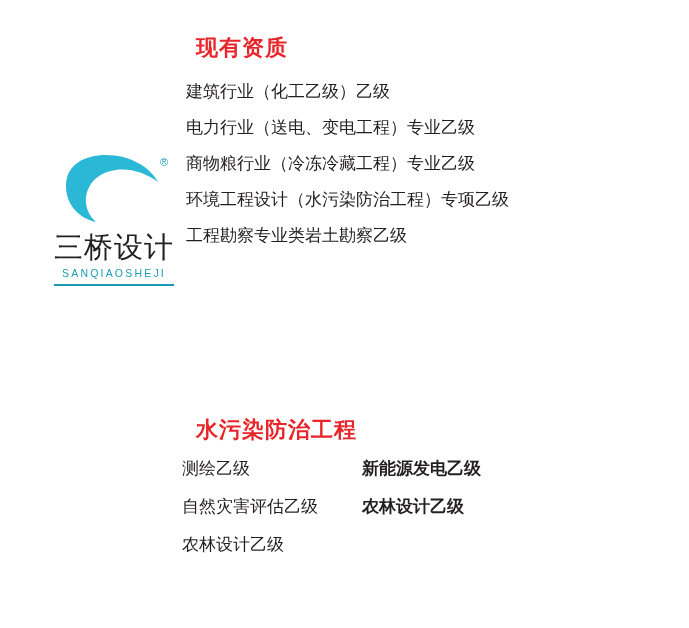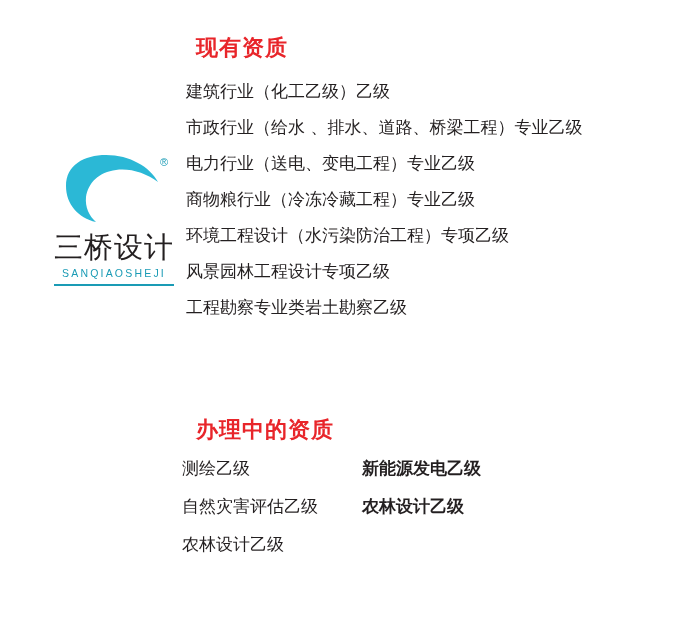--- a/index.html
+++ b/index.html
@@ -136,29 +136,27 @@
     </div>
     <div class="logo-name">三桥设计</div>
     <div class="logo-pinyin">SANQIAOSHEJI</div>
     <div class="logo-rule"></div>
   </div>
 
   <div class="section-title" id="title-existing">现有资质</div>
 
   <div class="qual-list">
     <div class="qual-item">建筑行业（化工乙级）乙级</div>
-    <div class="qual-item">市政行业（给水 、排水、道路、桥梁工程）专业乙级</div>
     <div class="qual-item">电力行业（送电、变电工程）专业乙级</div>
     <div class="qual-item">商物粮行业（冷冻冷藏工程）专业乙级</div>
     <div class="qual-item">环境工程设计（水污染防治工程）专项乙级</div>
-    <div class="qual-item">风景园林工程设计专项乙级</div>
     <div class="qual-item">工程勘察专业类岩土勘察乙级</div>
   </div>
 
-  <div class="section-title" id="title-processing">办理中的资质</div>
+  <div class="section-title" id="title-processing">水污染防治工程</div>
 
   <div class="proc-list">
     <div class="proc-row">
       <div class="proc-cell col1">测绘乙级</div>
       <div class="proc-cell col2">新能源发电乙级</div>
     </div>
     <div class="proc-row">
       <div class="proc-cell col1">自然灾害评估乙级</div>
       <div class="proc-cell col2">农林设计乙级</div>
     </div>

